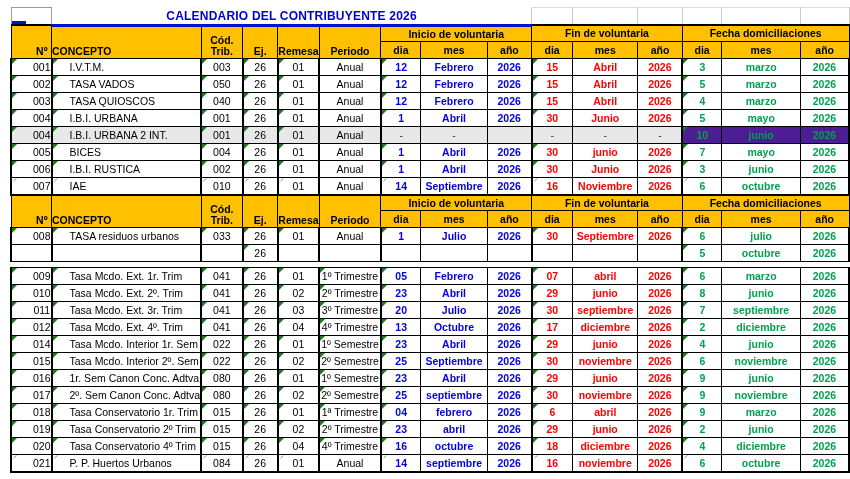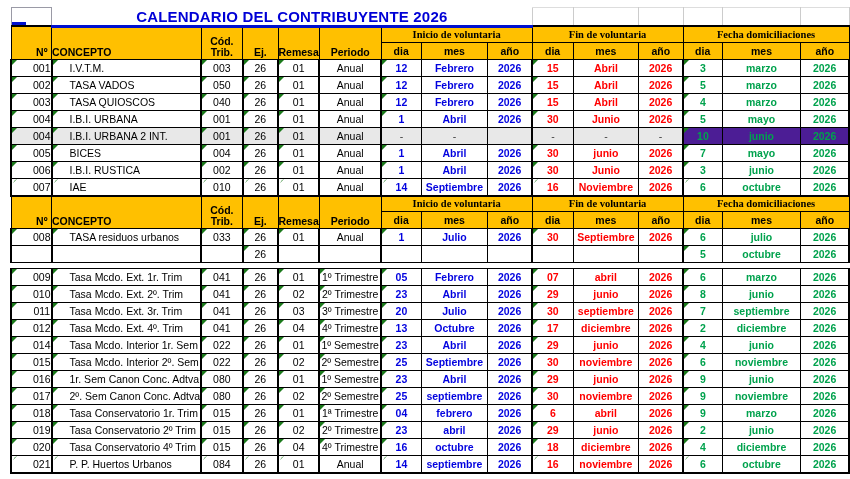--- a/index.html
+++ b/index.html
@@ -5,27 +5,27 @@
   html,body{margin:0;padding:0;background:#ffffff;}
   body{width:850px;height:479px;position:relative;font-family:"Liberation Sans",sans-serif;}
   table{border-collapse:collapse;table-layout:fixed;position:absolute;left:10px;top:7px;}
   td{padding:0;height:16px;font-size:10.5px;text-align:center;vertical-align:middle;
      position:relative;overflow:hidden;white-space:nowrap;color:#000;}
   
   .ghost td{height:16px;border:1px solid #cccccc;border-top:1px solid #dddddd;background:#fff;}
   .ghost td.corner{border:1px solid #9a9aa6;}
   .bluedash{position:absolute;left:0;bottom:0;width:14px;height:3px;background:#0010cf;}
   .ghost td.title{border:none;border-bottom:3px solid #0010cf;color:#0000d6;font-weight:bold;
-     font-size:15px;letter-spacing:.2px;}
+     font-size:12px;letter-spacing:.2px;}
   
   .hdr td{background:#FFC000;font-weight:bold;border:1px solid #000;font-size:10.5px;}
   .hdr tr:first-child td{height:14px;border-top:2px solid #000;}
   .hdr tr+tr td{height:16px;}
   .hdr .rsp{vertical-align:bottom;padding-bottom:1px;line-height:11px;}
-  .grp{border-left:2px solid #000;border-right:2px solid #000;font-family:Liberation Serif, serif;}
+  .grp{border-left:2px solid #000;border-right:2px solid #000;}
   .hc{text-align:left;padding-left:0 !important;}
   
   .c-no{border-left:2px solid #000;padding-left:21px;}
   .c-concepto{border-left:2px solid #000;border-right:2px solid #000;text-align:left;padding-left:17px;}
   .c-cod,.c-ej,.c-remesa,.c-periodo{border-left:2px solid #000;border-right:2px solid #000;}
   .c-i_dia,.c-f_dia,.c-d_dia{border-left:2px solid #000;}
   .c-i_ano,.c-f_ano,.c-d_ano{border-right:2px solid #000;}
   
   .b td{border-top:1px solid #000;border-bottom:1px solid #000;background:#fff;}
   .b td{border-left:1px solid #000;border-right:1px solid #000;}

